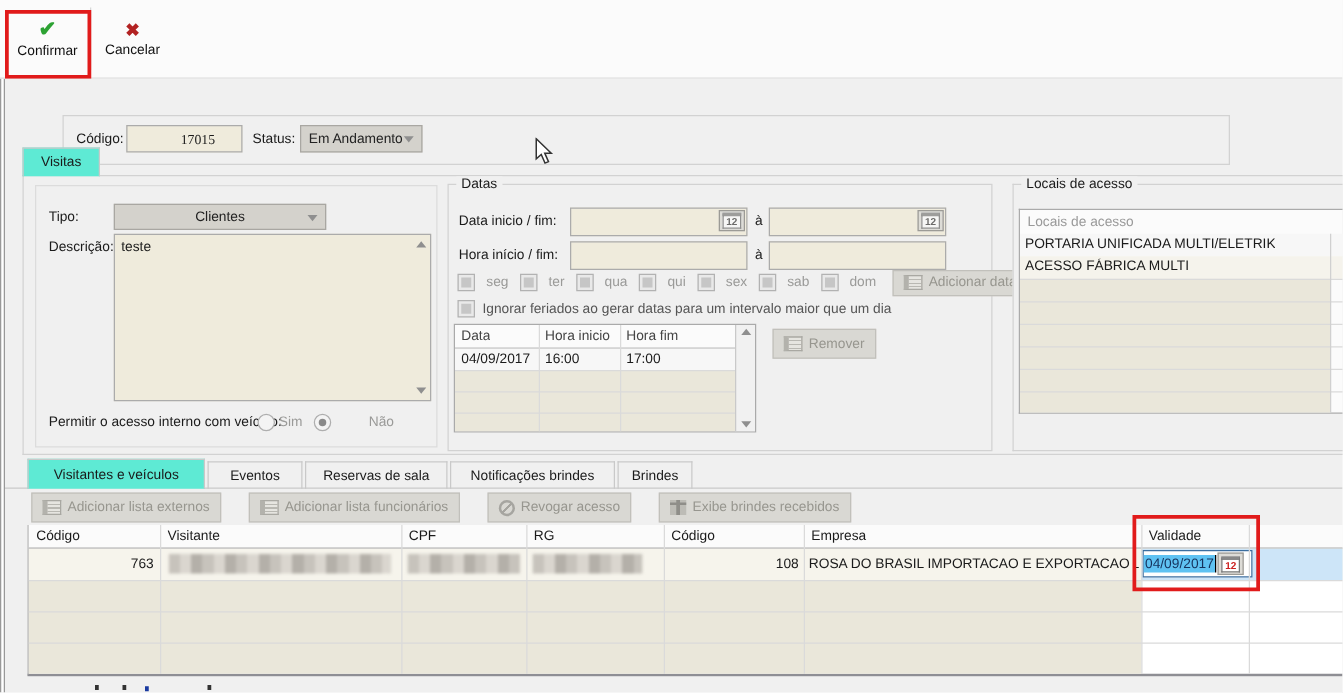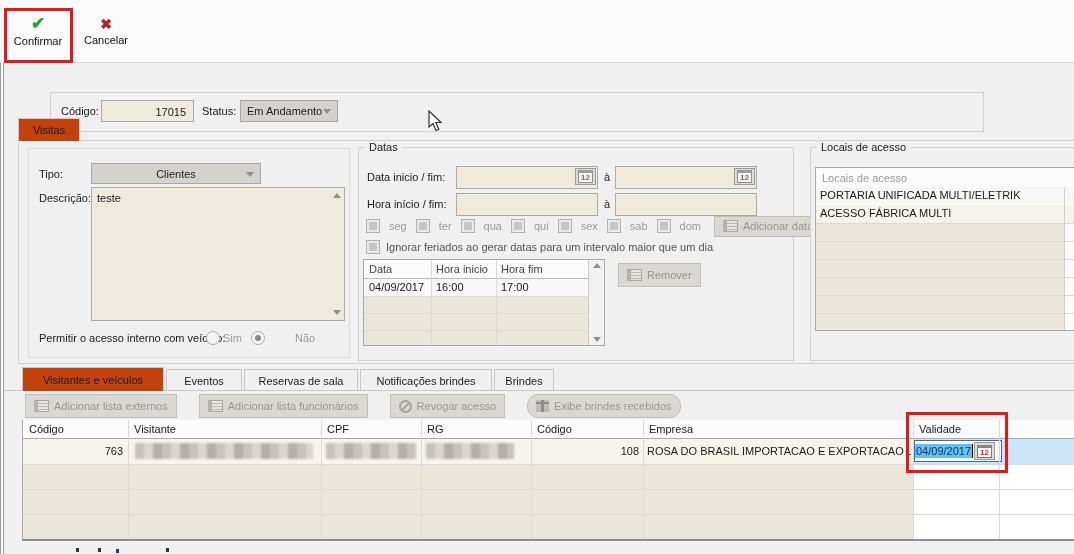--- a/index.html
+++ b/index.html
@@ -14,21 +14,21 @@
   .x-icon{font-size:14px;font-weight:bold;color:#b22222;line-height:14px;}
   .vsep{position:absolute;width:1px;background:#d8d8d8;}
   
   .red-rect{position:absolute;border:3px solid #e11b1b;background:transparent;pointer-events:none;}
   
   .panel{position:absolute;background:#f0f0f0;}
   .gbox{position:absolute;border:1px solid #d2d2d2;background:#f0f0f0;}
   .legend{position:absolute;top:-7px;left:6px;background:#f0f0f0;padding:0 4px;white-space:nowrap;}
   
   .beige{background:#efebdc;border:1px solid #ababab;}
-  .input{position:absolute;box-sizing:border-box;font-family:Liberation Sans, sans-serif;font-size:11px;padding:0 7px;}
+  .input{position:absolute;box-sizing:border-box;font-family:Liberation Serif, serif;font-size:11px;padding:0 21px;}
   .gray-select{position:absolute;box-sizing:border-box;background:#d4d2cc;border:1px solid #a9a7a2;display:flex;align-items:center;padding:0 6px;color:#222;}
   .dd-arrow{position:absolute;right:6px;top:50%;margin-top:-2px;width:0;height:0;border-left:4px solid transparent;border-right:4px solid transparent;border-top:5px solid #8f8f8f;}
   .tri-up{width:0;height:0;border-left:4px solid transparent;border-right:4px solid transparent;border-bottom:5px solid #8f8f8f;}
   .tri-dn{width:0;height:0;border-left:4px solid transparent;border-right:4px solid transparent;border-top:5px solid #8f8f8f;}
   
   .cb{width:12px;height:12px;background:#e9e9e9;border:1px solid #b2b2b2;display:inline-block;position:relative;flex:none;}
   .cb::after{content:"";position:absolute;left:2px;top:2px;right:2px;bottom:2px;background:#c6c6c6;}
   .radio{position:absolute;width:12px;height:12px;border:1px solid #aeaeae;border-radius:50%;background:#f4f4f4;}
   .radio.sel::after{content:"";position:absolute;left:3px;top:3px;width:6px;height:6px;border-radius:50%;background:#8a8a8a;}
   .dis-txt{color:#9a9a98;text-align:right;}
@@ -38,21 +38,21 @@
   .list-icon{width:15px;height:12px;box-sizing:border-box;border:1px solid #a9a8a2;border-left:4px solid #b3b2ac;background:repeating-linear-gradient(#e6e5e0 0 2px,#b9b8b2 2px 3px);flex:none;}
   .slash-icon{width:13px;height:13px;border:2px solid #a6a5a0;border-radius:50%;box-sizing:border-box;background:linear-gradient(135deg,transparent 42%,#a6a5a0 42%,#a6a5a0 58%,transparent 58%);flex:none;}
   .gift-icon{width:13px;height:12px;background:#bdbcb6;position:relative;flex:none;}
   .gift-icon::before{content:"";position:absolute;left:5px;top:0;width:3px;height:12px;background:#8f8e89;}
   .gift-icon::after{content:"";position:absolute;left:0;top:2px;width:13px;height:2px;background:#8f8e89;}
   .cal-icon{width:15px;height:13px;box-sizing:border-box;background:#fff;border:1px solid #777;border-top:3px solid #888;position:relative;display:inline-block;flex:none;}
   .cal-icon::after{content:"12";position:absolute;left:0;top:0;width:100%;text-align:center;font-size:8px;line-height:9px;color:#cc2020;font-weight:bold;letter-spacing:0;}
   .cal-btn{position:absolute;box-sizing:border-box;background:#dddcd7;border:1px solid #9c9b96;display:flex;align-items:center;justify-content:center;}
   
   .tab{position:absolute;box-sizing:border-box;border:1px solid #c9c9c9;border-bottom:none;background:#f0f0f0;display:flex;align-items:center;justify-content:center;white-space:nowrap;}
-  .tab.active{background:#c2410c;z-index:3;}
+  .tab.active{background:#5eead4;z-index:3;}
   
   .hline{position:absolute;height:1px;background:#dadada;}
   .vline{position:absolute;width:1px;background:#dadada;}
   .cell{position:absolute;white-space:nowrap;overflow:hidden;}
   .blur{position:absolute;height:16px;border-radius:1px;filter:blur(1.3px);
         background:repeating-linear-gradient(90deg,#c7c3bc 0 9px,#dad6cf 9px 18px,#b4b0a9 18px 27px),
                    repeating-linear-gradient(#00000012 0 5px,#ffffff18 5px 10px);}
   .scrollcol{position:absolute;box-sizing:border-box;background:#f1f1f1;border-left:1px solid #c9c9c9;display:flex;flex-direction:column;justify-content:space-between;align-items:center;padding:3px 0;}
   .selblue{background:#cde5f8;}
   .marks{position:absolute;width:3px;height:4px;background:#333;box-shadow:22px 0 0 #333,40px 1px 0 #1a3aa0,90px 0 0 #333;}
@@ -237,21 +237,21 @@
     <span>Adicionar lista externos</span>
   </button>
   <button class="dbtn dbtn-flex" style="height:24px;">
     <span class="list-icon"></span>
     <span>Adicionar lista funcionários</span>
   </button>
   <button class="dbtn dbtn-flex" style="height:24px;">
     <span class="slash-icon"></span>
     <span>Revogar acesso</span>
   </button>
-  <button class="dbtn dbtn-flex" style="height:24px;border-radius:11px;">
+  <button class="dbtn dbtn-flex" style="height:24px;">
     <span class="gift-icon"></span>
     <span>Exibe brindes recebidos</span>
   </button>
 </div>
 
 <div class="abs" style="left:22px;top:420px;width:1052px;height:121px;background:#fff;border-left:1px solid #aaa;border-bottom:2px solid #8e8e94;box-sizing:border-box;">
 
   <div class="abs" style="left:0;top:0;width:1052px;height:19px;background:#fbfbfb;border-bottom:1px solid #ababab;box-sizing:border-box;">
     <span class="cell" style="left:6px;top:3px;">Código</span>
     <span class="cell" style="left:111px;top:3px;">Visitante</span>

